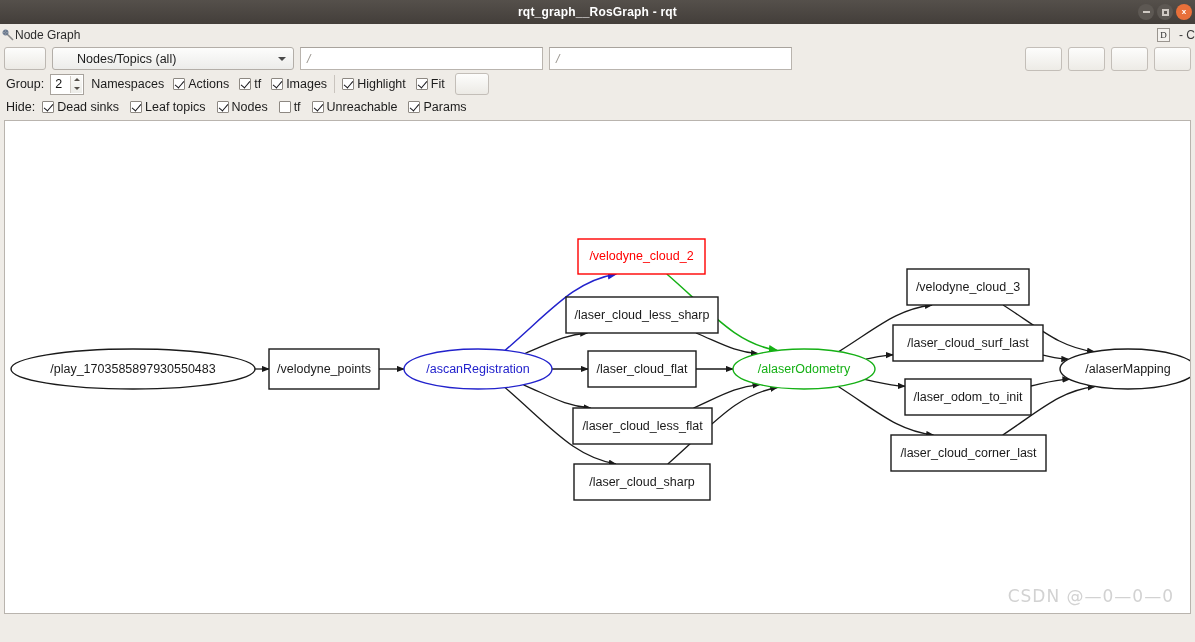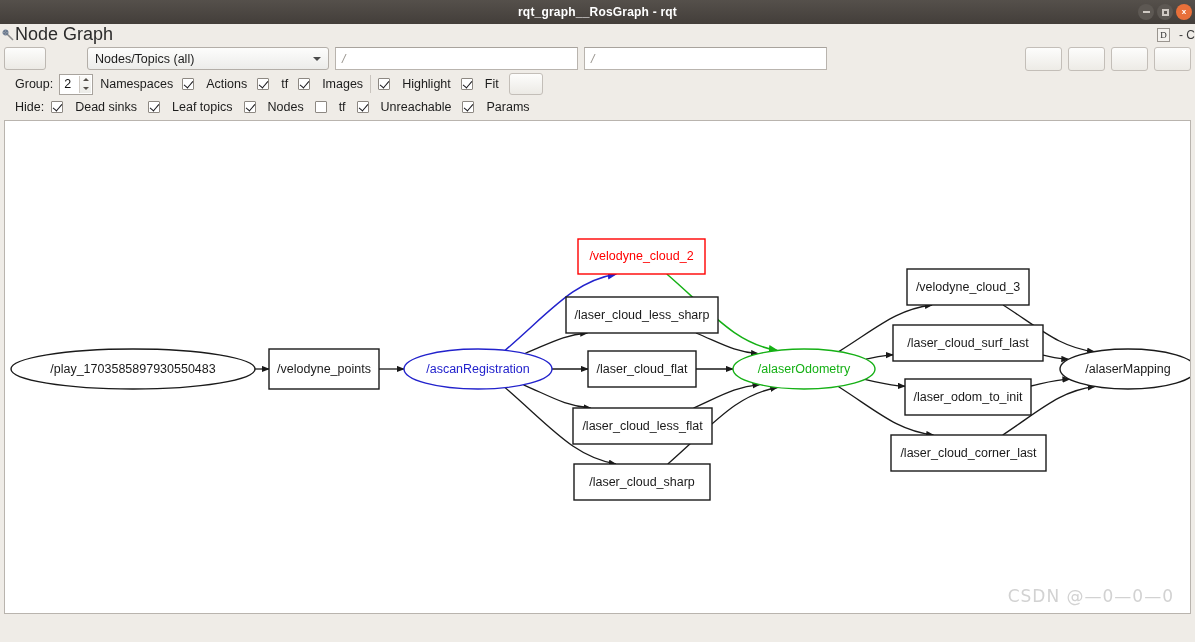--- a/index.html
+++ b/index.html
@@ -42,21 +42,21 @@
 
   
   #panelhdr {
     position: relative;
     height: 21px;
     background: #efece7;
     display: flex; align-items: center;
     padding-left: 2px;
   }
   #panelhdr .ptitle {
-    font-size: 18px; color: #2b2b2b;
+    font-size: 12px; color: #2b2b2b;
     white-space: nowrap;
     text-align: right;
   }
   .wrench-icon { width: 13px; height: 13px; display:inline-block; vertical-align: -2px; }
   #panelhdr .hdr-right {
     position: absolute; right: 0px; top: 0; height: 21px;
     display: flex; align-items: center; gap: 9px; font-size: 11px; color:#3a3a3a;
   }
   .float-btn {
     width: 13px; height: 14px;
@@ -83,22 +83,22 @@
   }
 
   .combo {
     position: relative;
     width: 242px; height: 23px;
     background: linear-gradient(180deg,#fdfdfc 0%, #ececea 100%);
     border: 1px solid #b3aeA8;
     border-color: #b3aea8;
     border-radius: 3px;
     display: flex; align-items: center;
-    padding-left: 7px;
-    font-size: 12.5px; color: #1c1c1c; margin-left: 35px;
+    padding-left: 24px;
+    font-size: 12.5px; color: #1c1c1c;
   }
   .combo .arrow {
     position: absolute; right: 7px; top: 50%;
     width: 0; height: 0;
     border-left: 4px solid transparent;
     border-right: 4px solid transparent;
     border-top: 4px solid #4a4a4a;
     transform: translateY(-2px);
   }
 
@@ -121,21 +121,21 @@
     position: absolute; right: 4px;
     display: flex; gap: 6px;
   }
   .rbtn {
     width: 37px; height: 24px;
     background: linear-gradient(180deg,#fdfdfc 0%, #edebe6 100%);
     border: 1px solid #c3beb8;
     border-radius: 3px;
   }
 
-  .lbl { font-size: 12.5px; color: #1c1c1c; white-space: nowrap; margin-left: 9px; }
+  .lbl { font-size: 12.5px; color: #1c1c1c; white-space: nowrap; }
 
   .spin {
     position: relative;
     width: 34px; height: 21px;
     background: #fff; border: 1px solid #a8a39d;
     display: flex; align-items: center; padding-left: 4px;
     font-size: 12.5px; color: #111;
   }
   .spin .btns {
     position: absolute; right: 1px; top: 1px; bottom: 1px;

